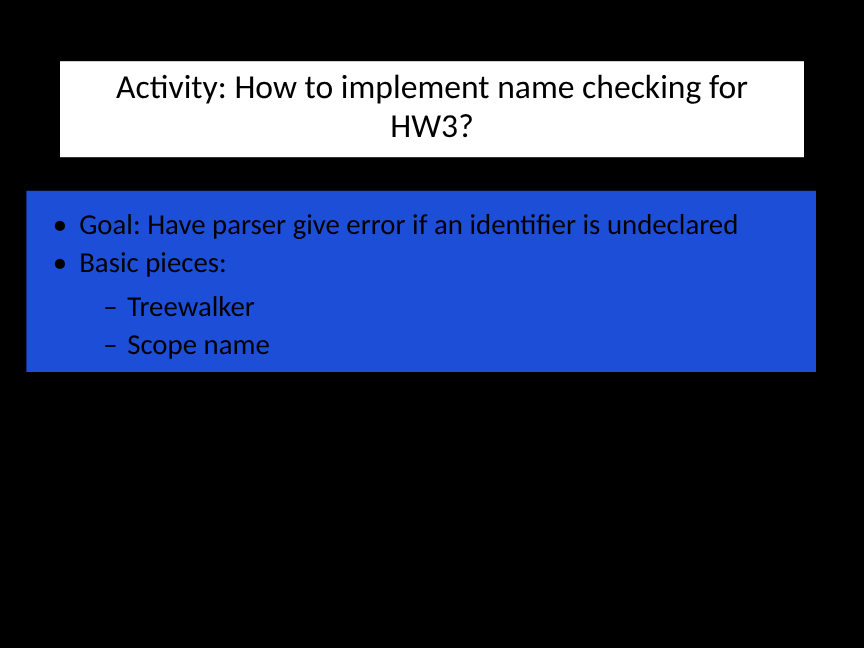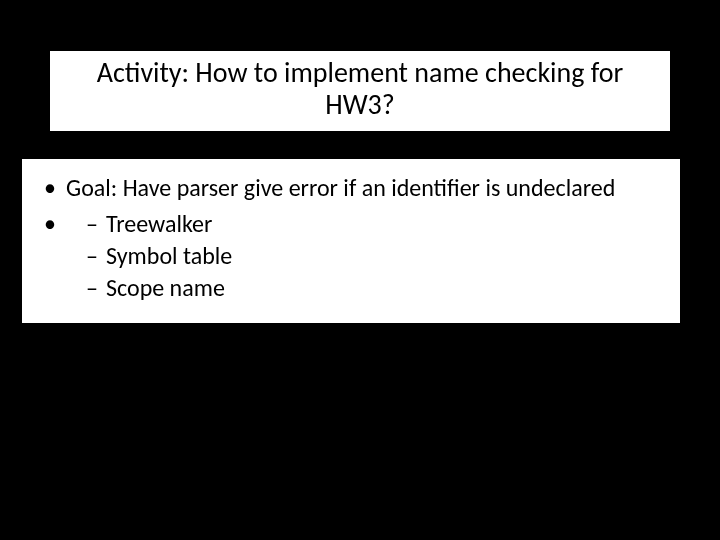--- a/index.html
+++ b/index.html
@@ -29,22 +29,22 @@
   .title-box h1 {
     font-size: 28px;
     font-weight: 400;
     line-height: 1.15;
   }
   .body-box {
     position: absolute;
     top: 118px;
     left: 22px;
     right: 40px;
-    background: #ffffff;
-    padding: 14px 18px 18px 18px;
+    background: #1d4ed8;
+    padding: 14px 18px 5px 18px;
   }
   ul.level1 {
     list-style: none;
     font-size: 24px;
     line-height: 1.25;
   }
   ul.level1 > li {
     position: relative;
     padding-left: 26px;
     margin-bottom: 2px;
@@ -82,26 +82,24 @@
   <div class="title-box">
     <h1>Activity: How to implement name checking for HW3?</h1>
   </div>
 
   <div class="body-box">
     <ul class="level1">
       <li>
         <span>Goal: Have parser give error if an identifier is undeclared</span>
       </li>
       <li>
+        <span>Basic pieces:</span>
         <ul class="level2">
           <li>
             <span>Treewalker</span>
-          </li>
-          <li>
-            <span>Symbol table</span>
           </li>
           <li>
             <span>Scope name</span>
           </li>
         </ul>
       </li>
     </ul>
   </div>
 
 </div>

